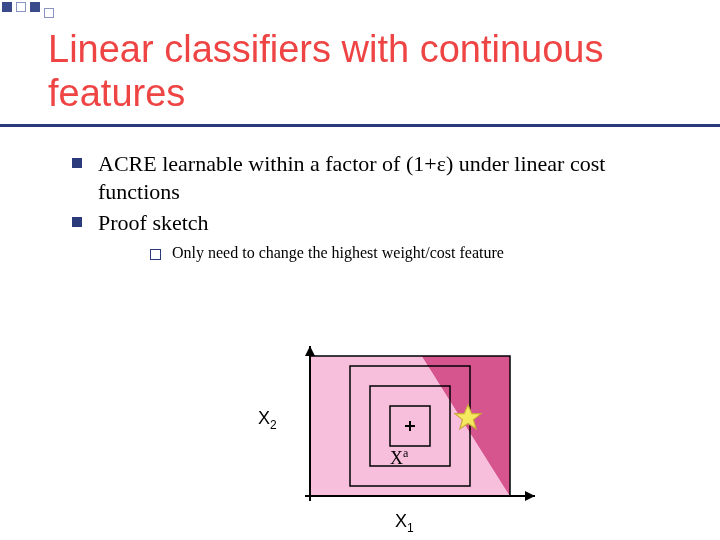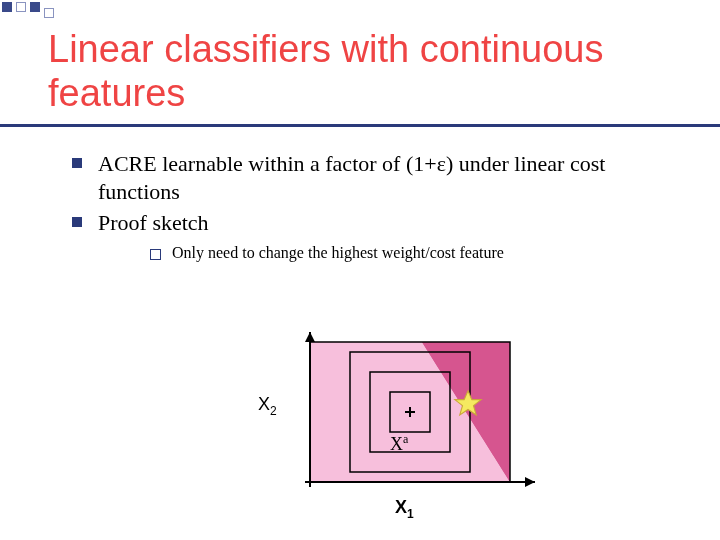--- a/index.html
+++ b/index.html
@@ -95,21 +95,21 @@
     position: absolute;
     left: 2px;
     top: 6px;
     width: 9px;
     height: 9px;
     border: 1px solid #2a3a7a;
     background: #fff;
   }
   .figure {
     position: absolute;
-    top: 332px;
+    top: 346px;
     left: 250px;
     width: 300px;
     height: 190px;
   }
   .axis-label {
     position: absolute;
     font-size: 18px;
     font-family: Arial, sans-serif;
   }
   .axis-label sub, .axis-label sup {
@@ -187,21 +187,21 @@
 
         <g transform="translate(158,72) scale(1.1)">
           <polygon points="0,-12 3.5,-4 12,-4 5,1.5 7.5,10 0,5 -7.5,10 -5,1.5 -12,-4 -3.5,-4" fill="#f5e960" stroke="#caa83a" stroke-width="1"></polygon>
         </g>
       </g>
     </svg>
 
     <div class="axis-label" style="left:8px; top:62px;">
       <span>X</span><sub>2</sub>
     </div>
-    <div class="axis-label" style="left:145px; top:165px;font-weight:bold;">
+    <div class="axis-label" style="left:145px; top:165px;">
       <span>X</span><sub>1</sub>
     </div>
     <div class="axis-label" style="left:140px; top:100px;font-family:Liberation Serif, serif;">
       <span>X</span><sup>a</sup>
     </div>
   </div>
 
 </div>
 
 </body></html>

